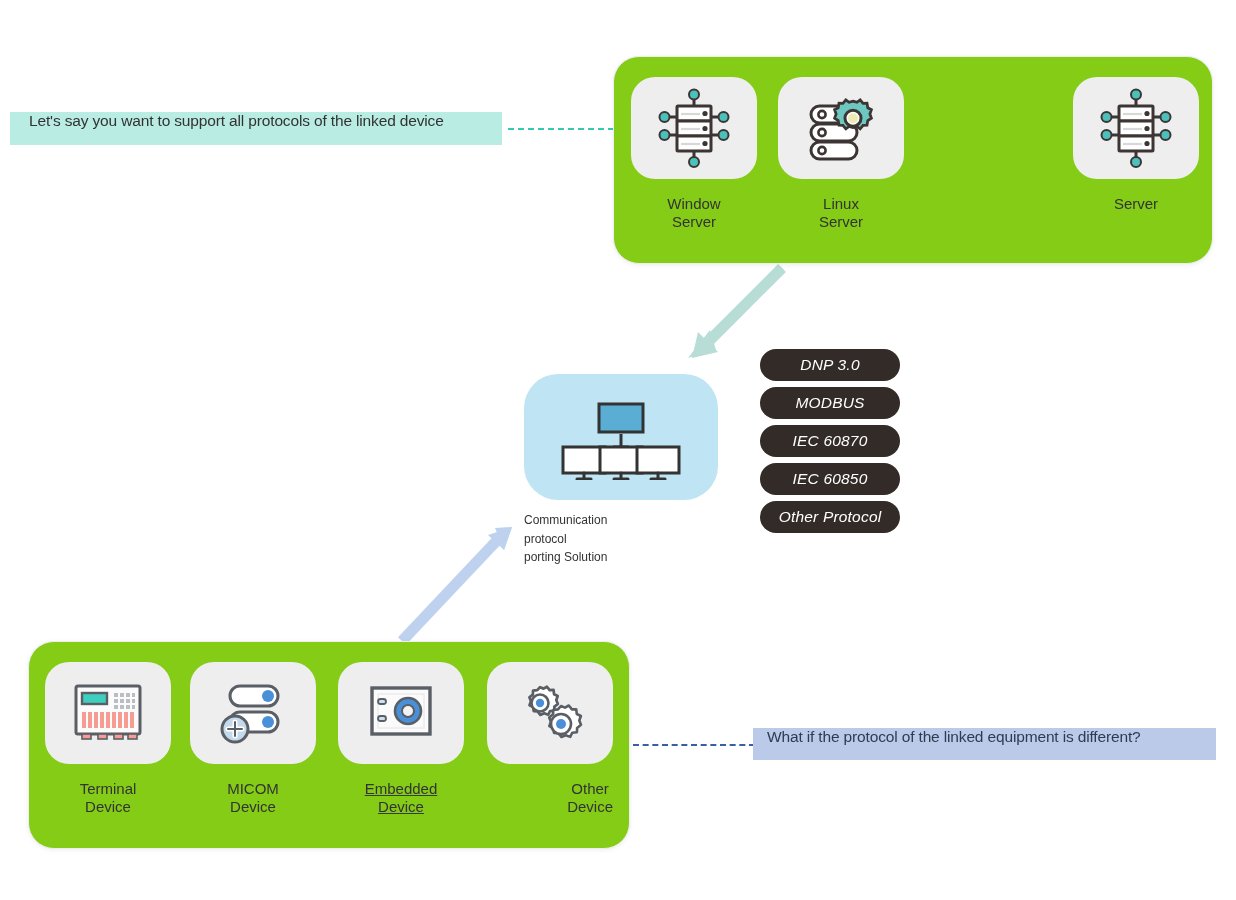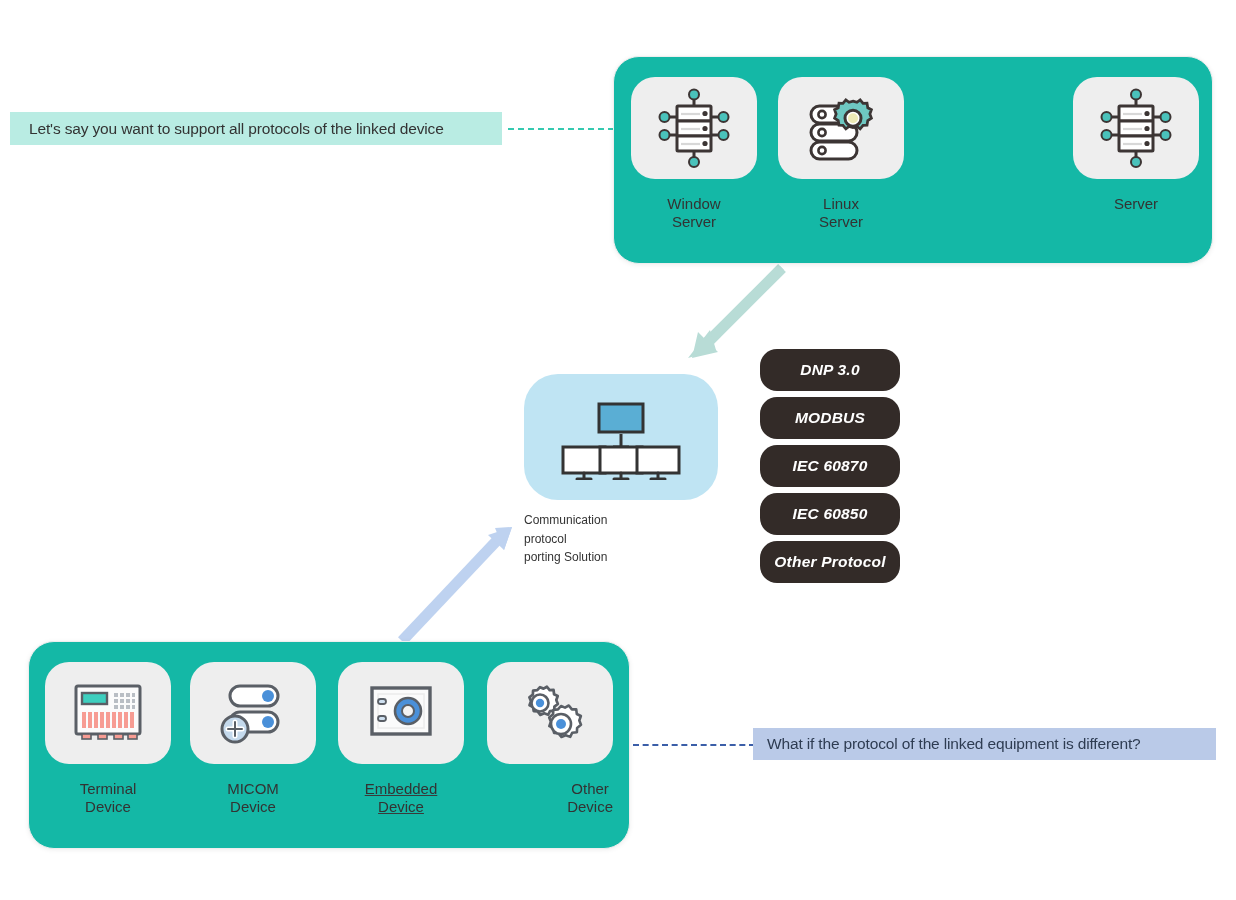--- a/index.html
+++ b/index.html
@@ -19,21 +19,20 @@
     position: absolute;
     left: 0; top: 0;
     width: 1236px;
     height: 900px;
   }
 
   
   .callout {
     position: absolute;
     display: flex;
-    align-items: center;
     font-size: 15.5px;
     letter-spacing: -0.15px;
     color: #333333;
     white-space: nowrap;
   }
   .callout-top {
     left: 10px;
     top: 112px;
     width: 492px;
     height: 33px;
@@ -69,21 +68,21 @@
     left: 633px;
     top: 744px;
     width: 122px;
     border-top-color: #3b5ea8;
     border-top-width: 2px;
   }
 
   
   .group-card {
     position: absolute;
-    background: #14b8a6;
+    background: #84cc16;
     border: 1.5px solid #eeeeee;
     border-radius: 26px;
     box-shadow: 0 1px 5px rgba(0,0,0,0.07);
     box-sizing: border-box;
   }
   .group-top {
     left: 613px;
     top: 56px;
     width: 600px;
     height: 208px;
@@ -150,27 +149,27 @@
   .pill-stack {
     position: absolute;
     left: 760px;
     top: 349px;
     display: flex;
     flex-direction: column;
     gap: 6px;
   }
   .pill {
     width: 140px;
-    height: 42px;
+    height: 32px;
     background: #332b28;
     border-radius: 17px;
     color: #ffffff;
     font-size: 15.5px;
     font-style: italic;
-    font-weight: bold;
+    font-weight: normal;
     display: flex;
     align-items: center;
     justify-content: center;
     letter-spacing: 0.2px;
   }
 
   
   .arrow-svg {
     position: absolute;
     left: 0; top: 0;

